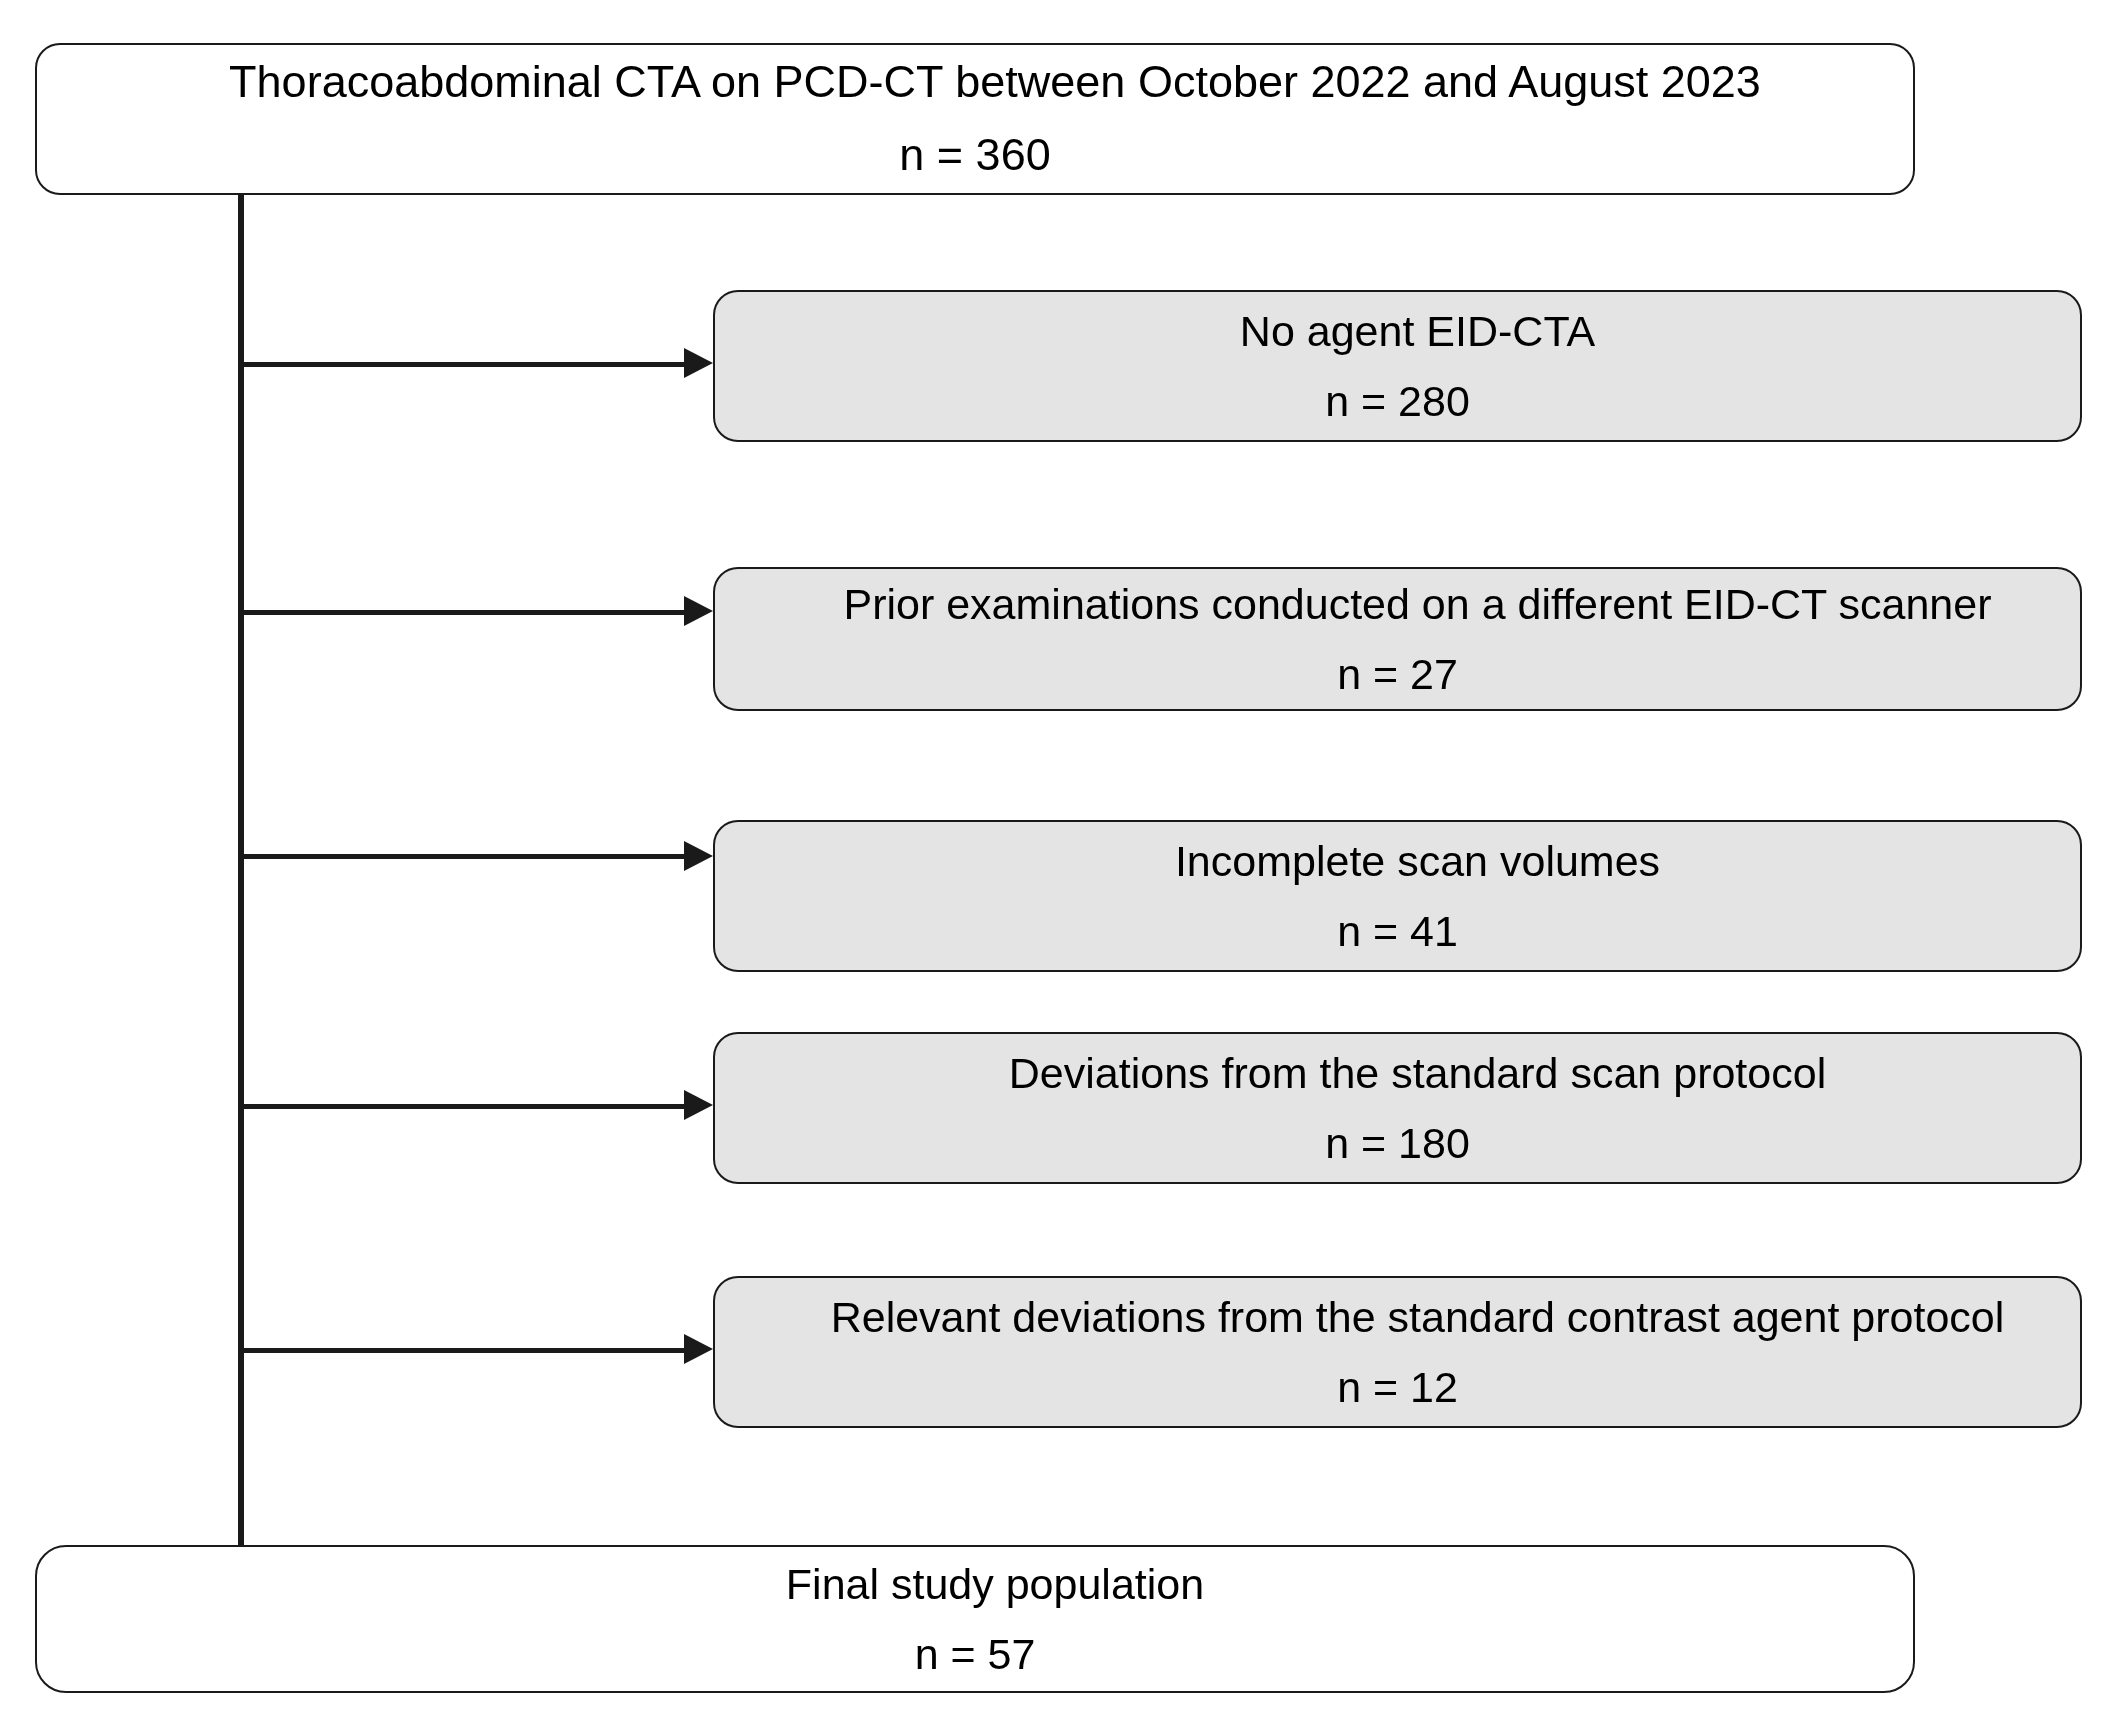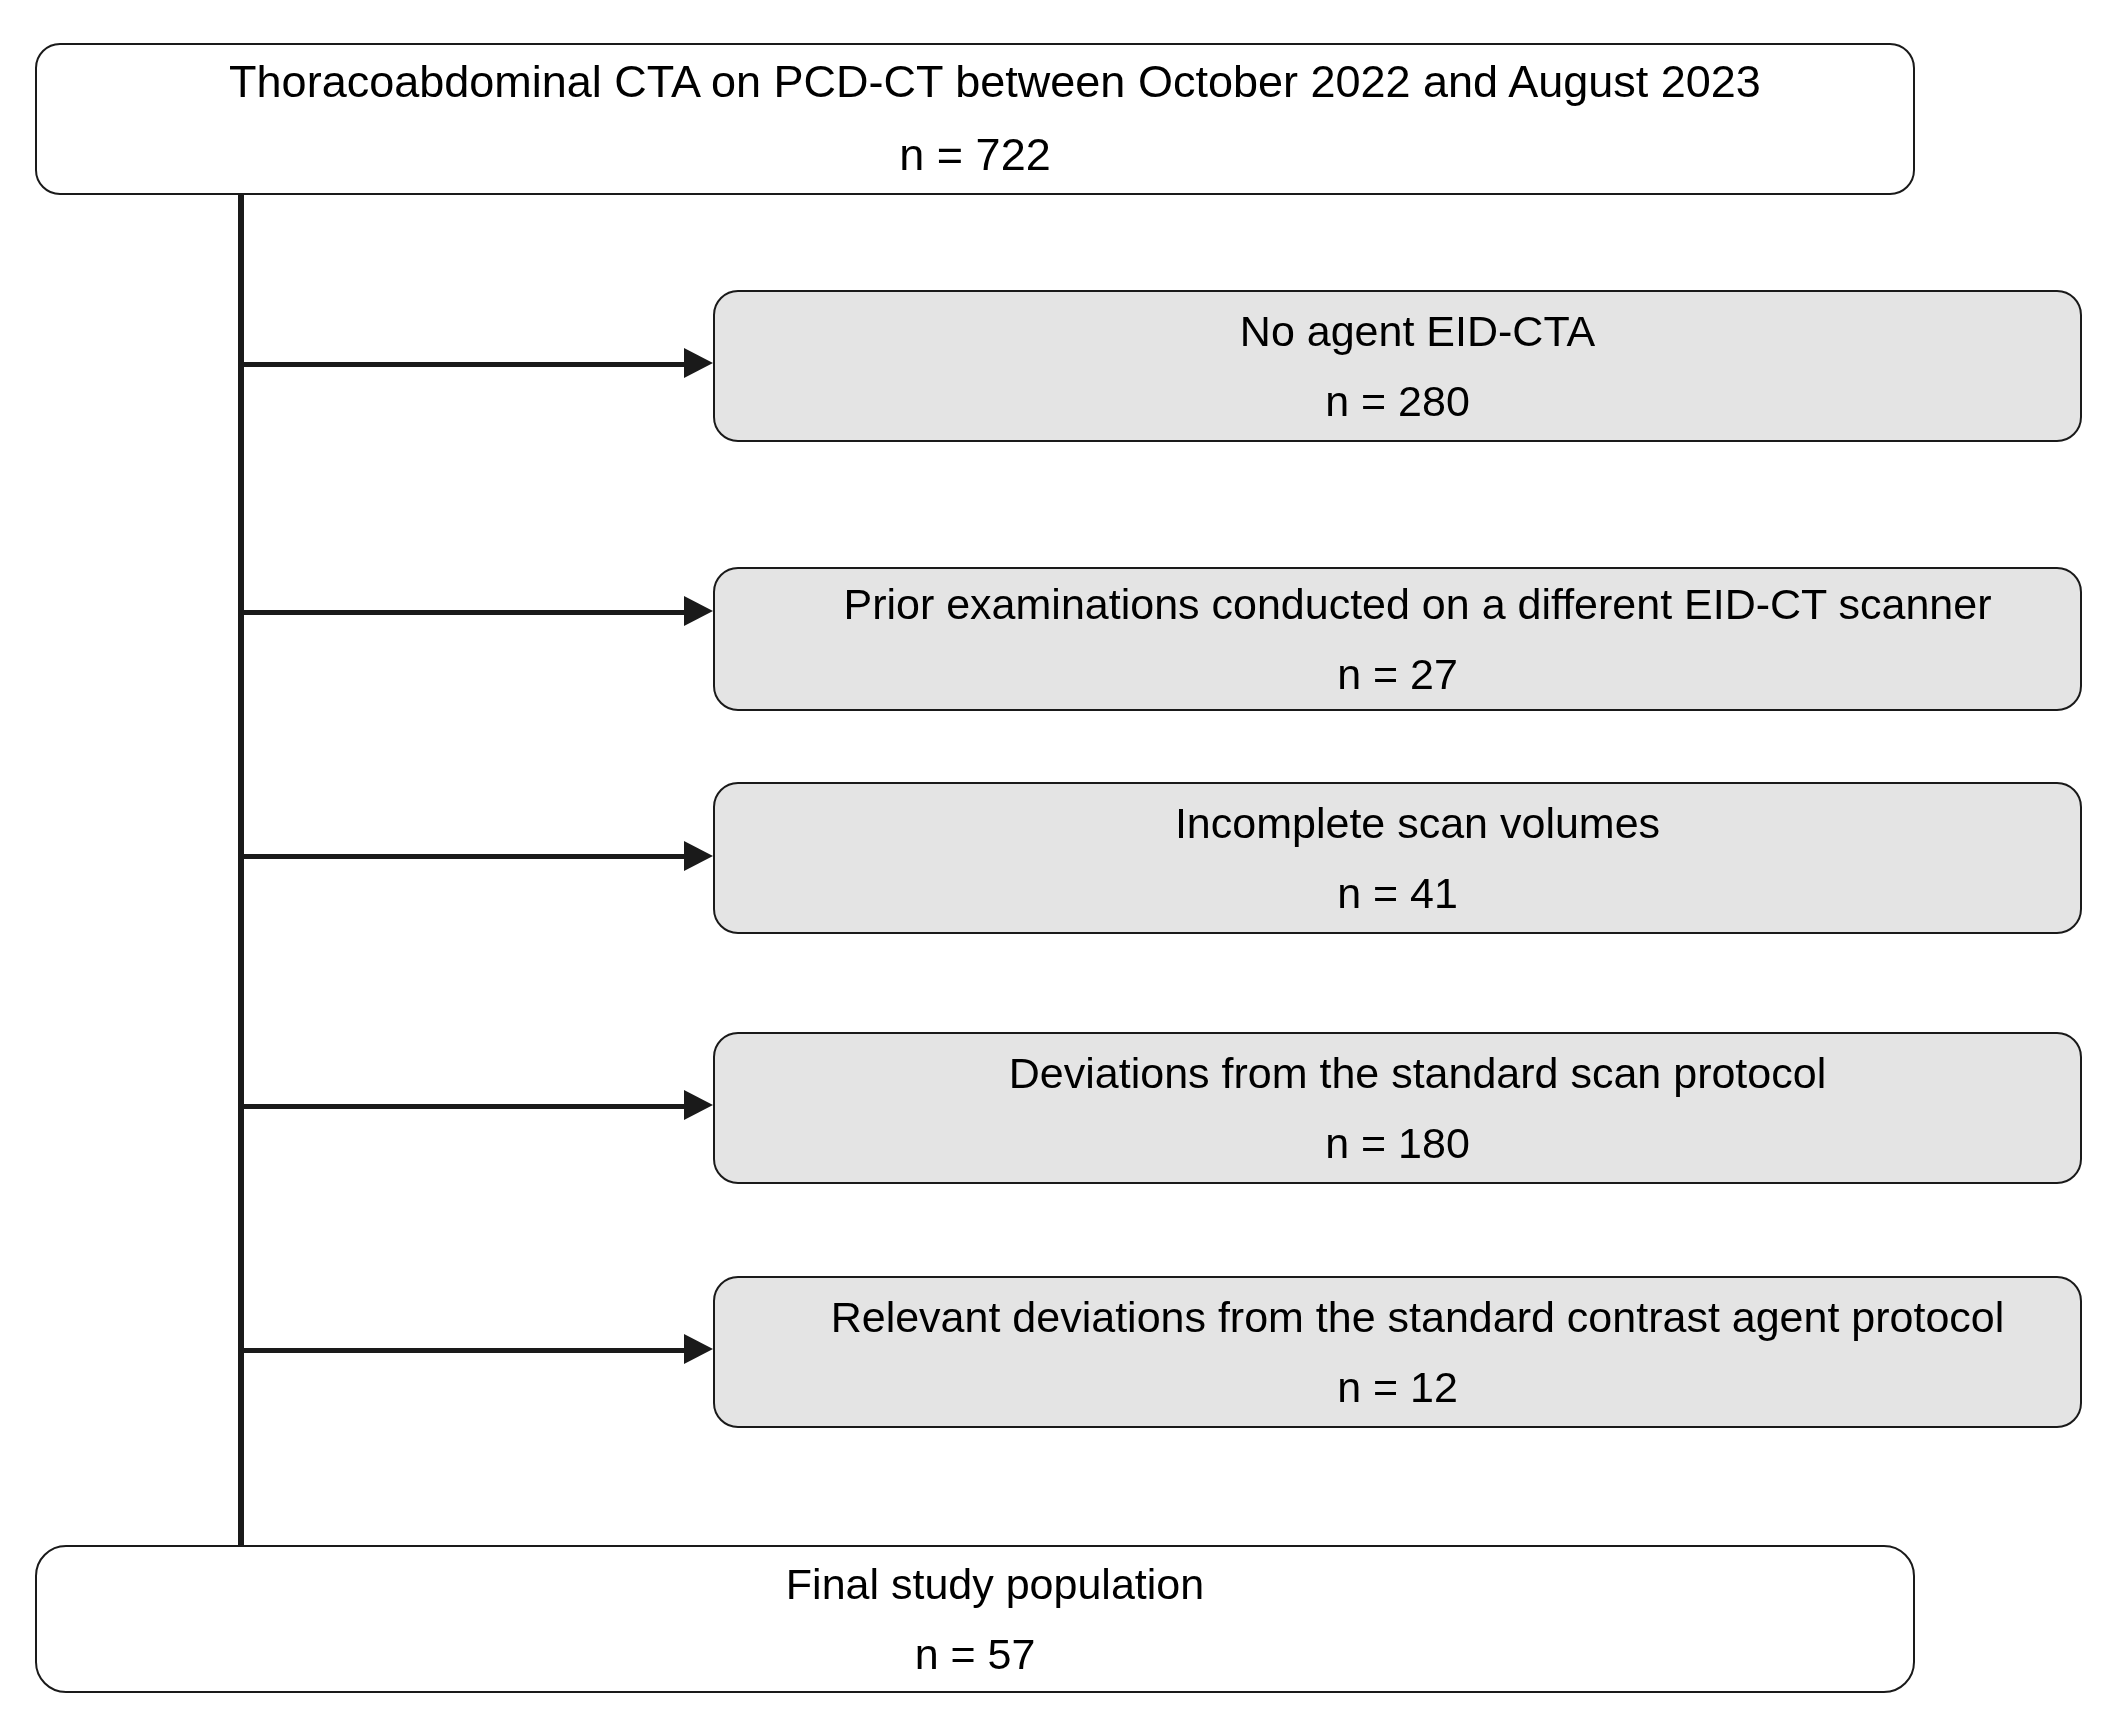--- a/index.html
+++ b/index.html
@@ -69,42 +69,42 @@
     border-left: 29px solid #1a1a1a;
   }
 </style>
 </head>
 <body>
 
 <div id="flowchart">
 
   <div class="node main" style="left:35px; top:43px; width:1880px; height:152px; font-size:45px;">
     <span class="line1">Thoracoabdominal CTA on PCD-CT between October 2022 and August 2023</span>
-    <span class="line2">n = 722</span>
+    <span class="line2">n = 360</span>
   </div>
 
   <div class="vline" style="left:238px; top:195px; width:5.9px; height:1352px;"></div>
 
   <div class="arrow-line" style="left:242px; top:362px; width:444px;"></div>
   <div class="arrow-head" style="left:684px; top:348px;"></div>
   <div class="node excluded" style="left:713px; top:290px; width:1369px; height:152px;">
     <span class="line1">No agent EID-CTA</span>
     <span class="line2">n = 280</span>
   </div>
 
   <div class="arrow-line" style="left:242px; top:610px; width:444px;"></div>
   <div class="arrow-head" style="left:684px; top:596px;"></div>
   <div class="node excluded" style="left:713px; top:567px; width:1369px; height:144px;">
     <span class="line1">Prior examinations conducted on a different EID-CT scanner</span>
     <span class="line2">n = 27</span>
   </div>
 
   <div class="arrow-line" style="left:242px; top:854px; width:444px;"></div>
   <div class="arrow-head" style="left:684px; top:841px;"></div>
-  <div class="node excluded" style="left:713px; top:782px; width:1369px; height:152px;">
+  <div class="node excluded" style="left:713px; top:820px; width:1369px; height:152px;">
     <span class="line1">Incomplete scan volumes</span>
     <span class="line2">n = 41</span>
   </div>
 
   <div class="arrow-line" style="left:242px; top:1104px; width:444px;"></div>
   <div class="arrow-head" style="left:684px; top:1090px;"></div>
   <div class="node excluded" style="left:713px; top:1032px; width:1369px; height:152px;justify-content:center;">
     <span class="line1">Deviations from the standard scan protocol</span>
     <span class="line2">n = 180</span>
   </div>

